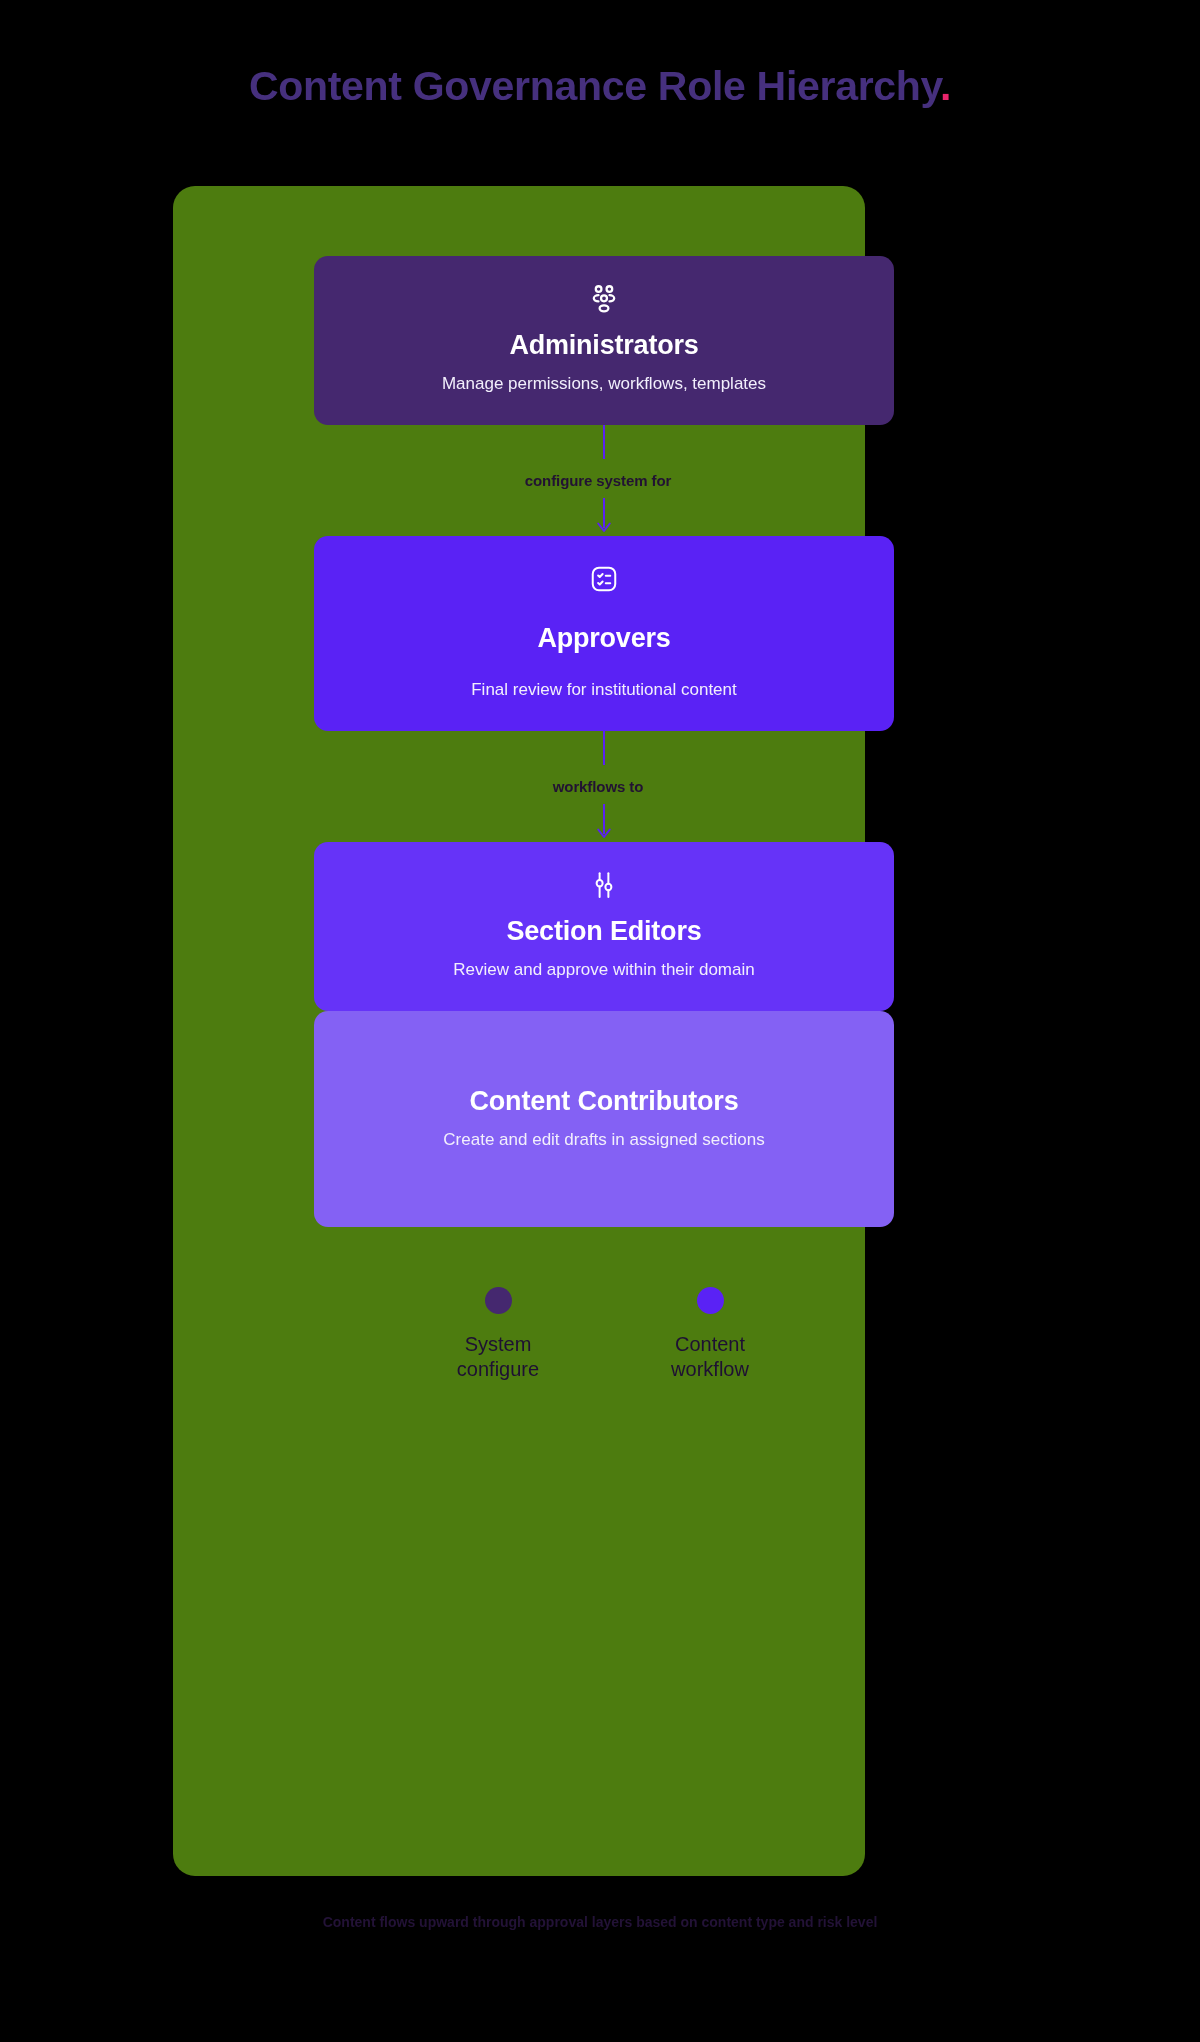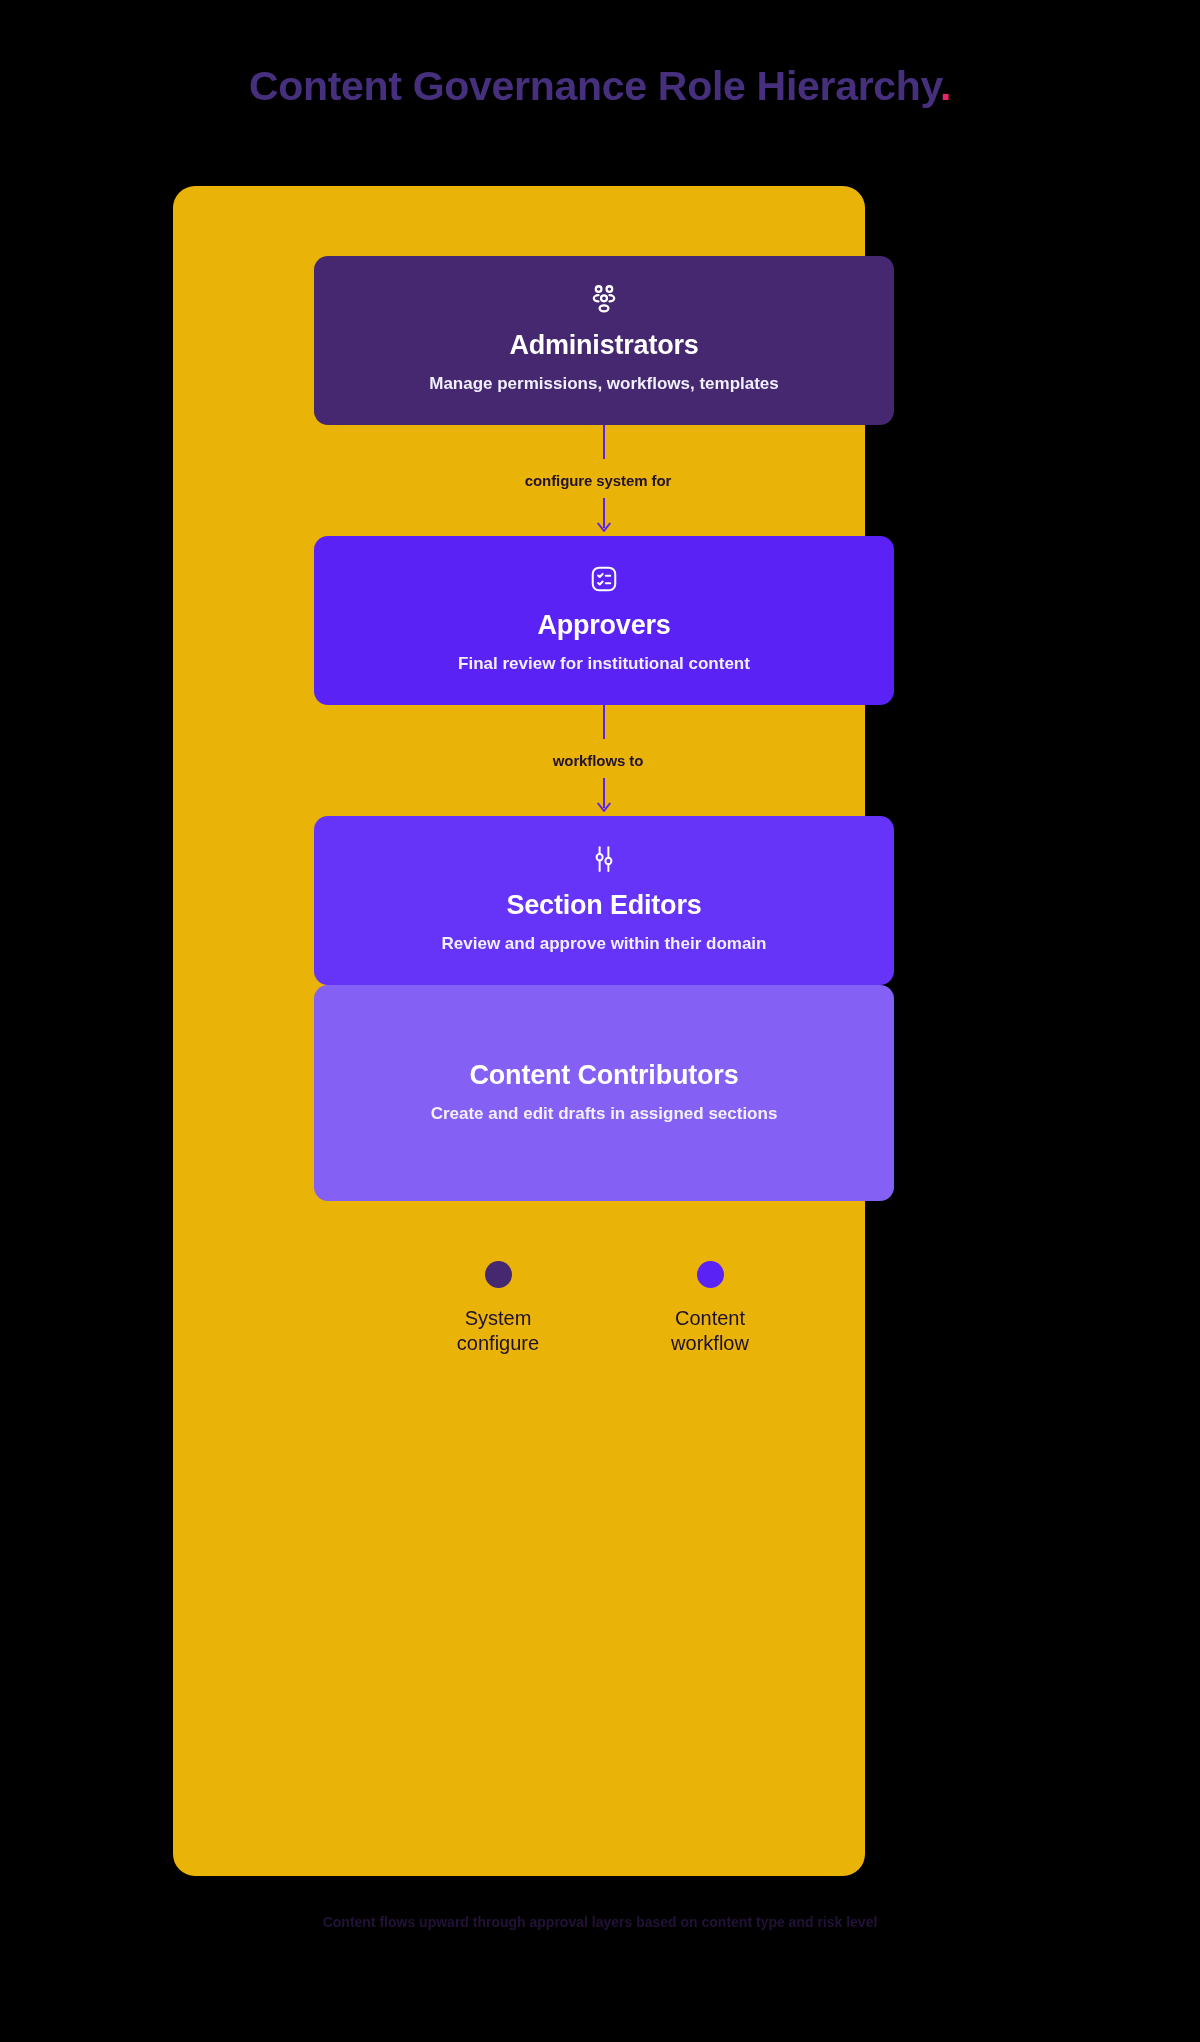--- a/index.html
+++ b/index.html
@@ -43,21 +43,21 @@
     font-weight: 700;
   }
 
   
   .panel {
     position: absolute;
     left: 173px;
     top: 186px;
     width: 692px;
     height: 1690px;
-    background: #eab308;
+    background: #4d7c0f;
     border-radius: 22px;
   }
 
   .flow {
     position: absolute;
     left: 0;
     top: 0;
     width: 862px;
     display: flex;
     flex-direction: column;
@@ -95,21 +95,21 @@
   .card-title {
     font-size: 27px;
     font-weight: 700;
     color: #FFFFFF;
     letter-spacing: -0.2px;
     margin: 2px 0 12px 0;
     line-height: 1.15;
   }
   .card-desc {
     font-size: 17px;
-    font-weight: 700;
+    font-weight: 400;
     color: #F2EFFC;
     line-height: 1.3;
   }
 
   
   .connector {
     display: flex;
     flex-direction: column;
     align-items: center;
     width: 580px;
@@ -209,21 +209,21 @@
         <div class="conn-line"></div>
         <div class="conn-label">configure system for</div>
         <div class="conn-arrow">
           <svg width="18" height="38" viewBox="0 0 18 38">
             <line x1="9" y1="0" x2="9" y2="30" stroke="#5B21F2" stroke-width="2"></line>
             <path d="M3.2 25.5 L9 33 L14.8 25.5" fill="none" stroke="#5B21F2" stroke-width="2" stroke-linecap="round" stroke-linejoin="round"></path>
           </svg>
         </div>
       </div>
 
-      <div class="card" style="background:#5A22F5;">
+      <div class="card" style="background:#5A22F5;gap:13px;">
         <div class="card-icon">
           <svg width="30" height="30" viewBox="0 0 24 24" fill="none" stroke="#FFFFFF" stroke-width="1.6" stroke-linecap="round" stroke-linejoin="round">
             <rect x="3" y="3" width="18" height="18" rx="5"></rect>
             <path d="M7.3 9.2 L8.6 10.4 L10.9 8"></path>
             <path d="M7.3 15.2 L8.6 16.4 L10.9 14"></path>
             <line x1="13.4" y1="9.3" x2="17" y2="9.3"></line>
             <line x1="13.4" y1="15.3" x2="17" y2="15.3"></line>
           </svg>
         </div>
         <div class="card-title">Approvers</div>

